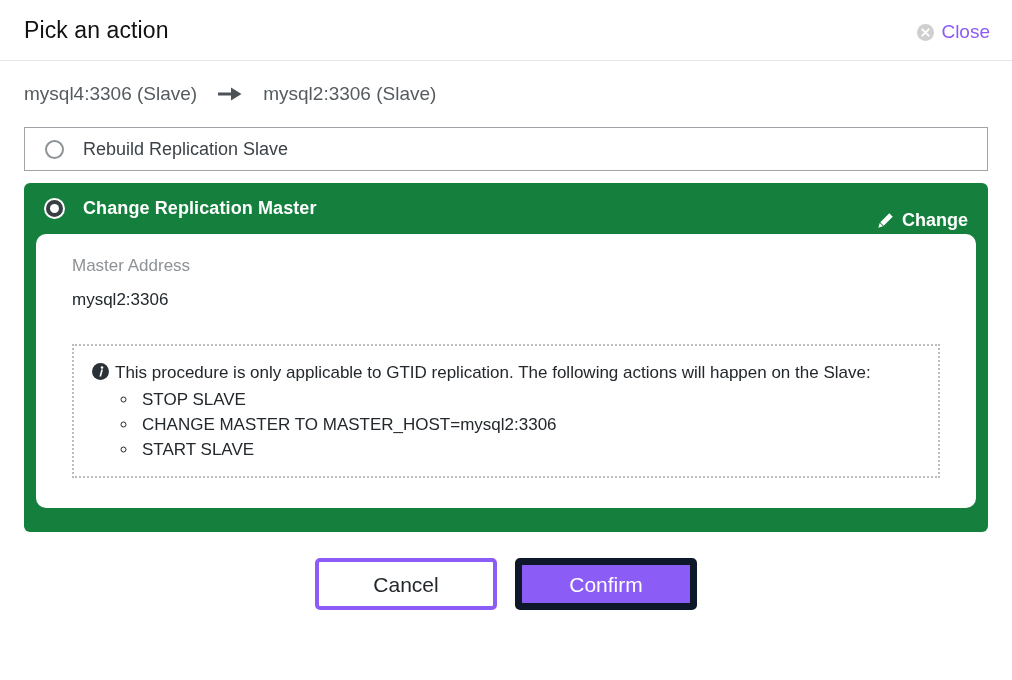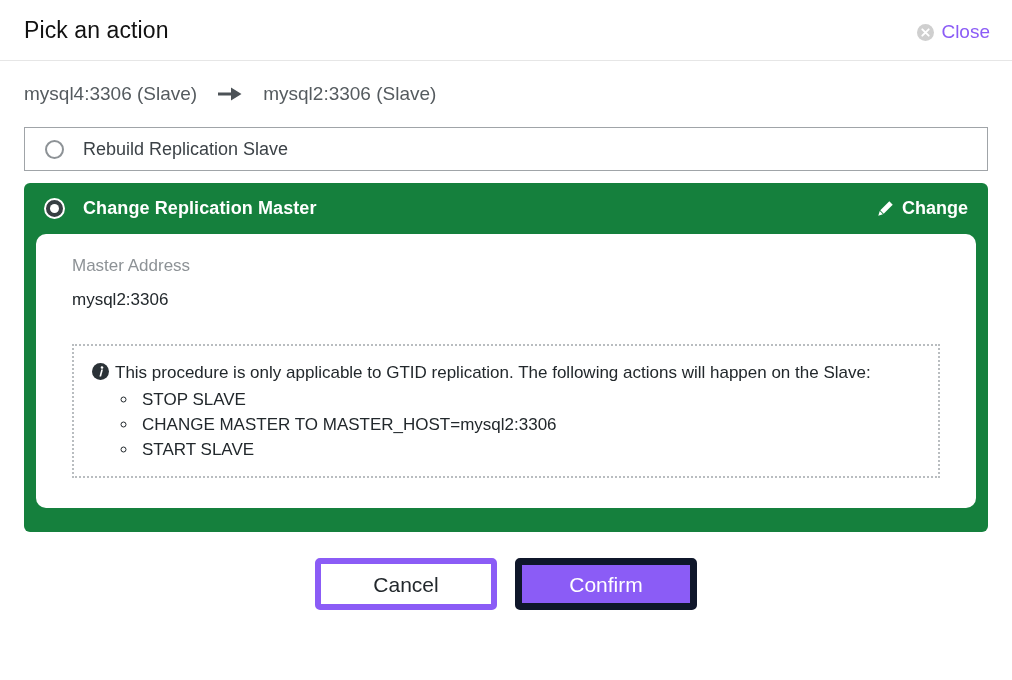--- a/index.html
+++ b/index.html
@@ -128,21 +128,21 @@
   }
   .opt-panel-label {
     font-size: 18px;
     color: #ffffff;
     font-weight: bold;
     letter-spacing: .1px;
   }
   .change-link {
     position: absolute;
     right: 20px;
-    top: 15px;
+    top: 27px;
     display: flex;
     align-items: center;
     gap: 8px;
     color: #ffffff;
     font-size: 18px;
     font-weight: bold;
     cursor: pointer;
     user-select: none;
   }
   .pencil-icon {
@@ -217,21 +217,21 @@
     cursor: pointer;
     line-height: 1;
     padding: 0 30px;
     display: inline-flex;
     align-items: center;
     justify-content: center;
   }
   .btn-cancel {
     width: 182px;
     background: #ffffff;
-    border: 6px solid #8b5cf6;
+    border: 4px solid #8b5cf6;
     color: #22282c;
   }
   .btn-confirm {
     width: 182px;
     background: #8b5cf6;
     border: 7px solid #0f172a;
     color: #ffffff;
   }
 </style>
 </head>

